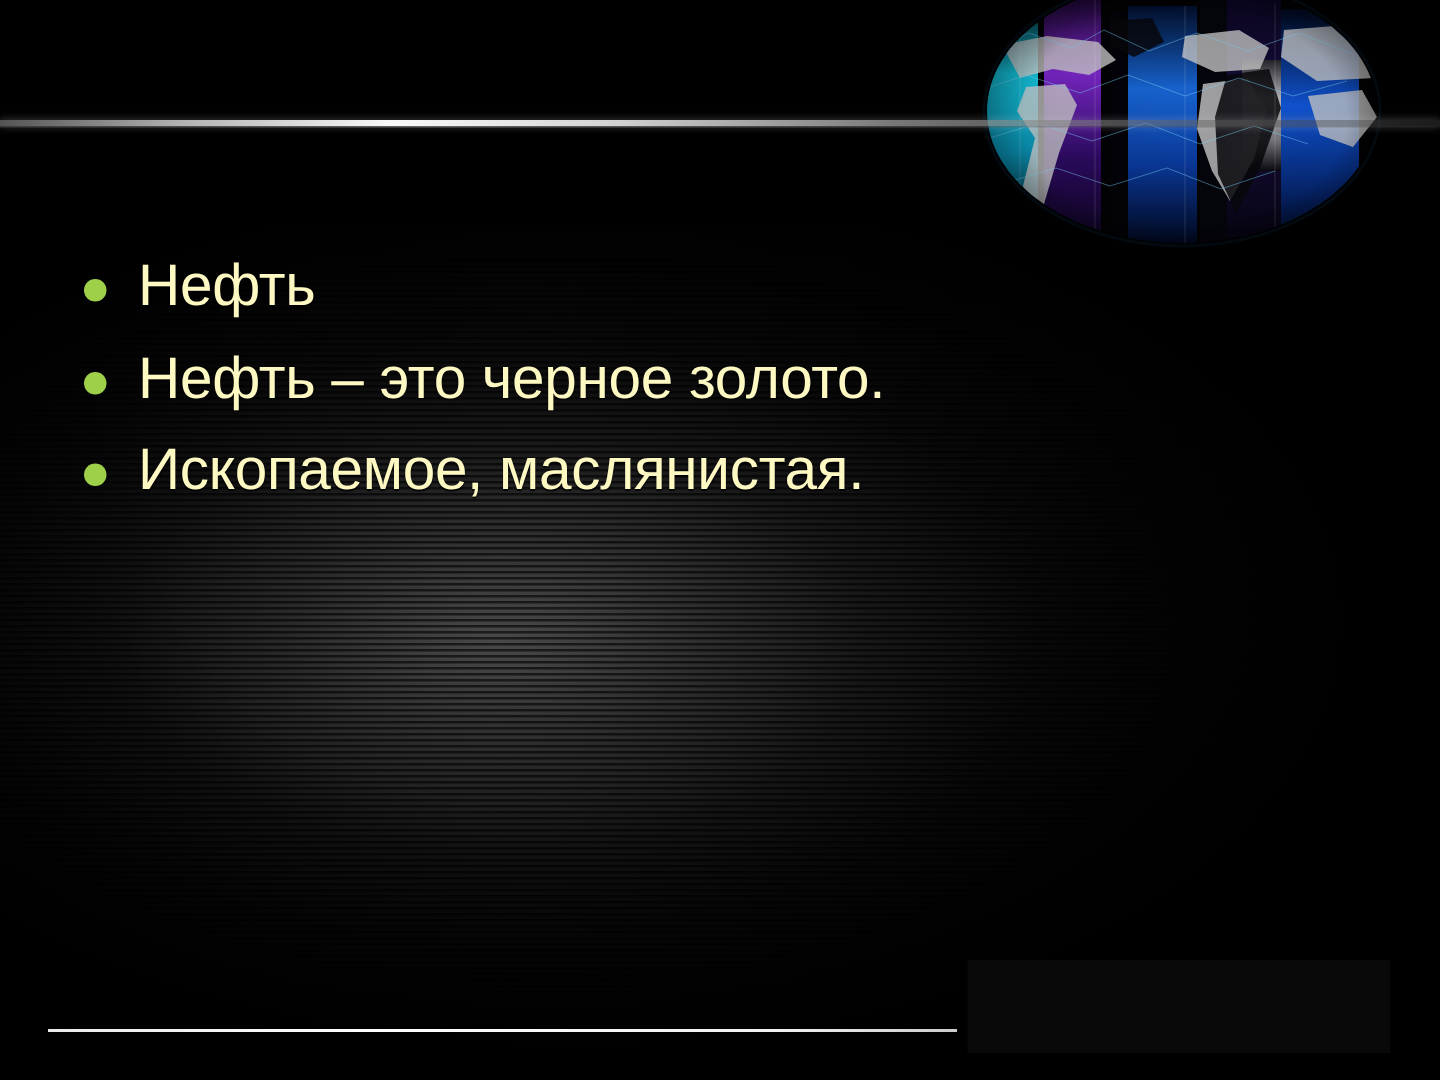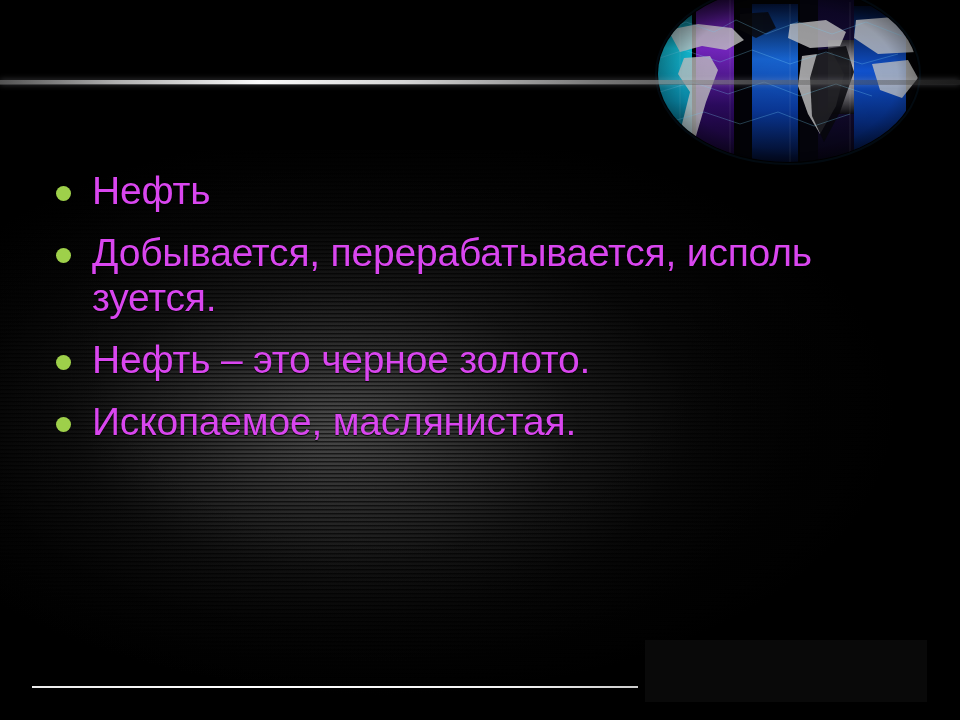--- a/index.html
+++ b/index.html
@@ -125,21 +125,21 @@
   .content{
     position:absolute;left:0;top:168px;width:930px;
   }
   ul.bullets{
     list-style:none;margin:0;padding:0;
   }
   li.bullet{
     position:relative;
     margin:0 0 16px 0;
     padding-left:92px;
-    color:#d946ef;
+    color:#fef9c3;
     font-size:39px;
     line-height:1.17;
     letter-spacing:-0.2px;
     text-shadow:0 1px 1px rgba(0,0,0,0.85);
   }
   li.bullet:last-child{margin-bottom:0;}
   li.bullet .dot{
     position:absolute;
     left:56px;top:18px;
     width:15px;height:15px;border-radius:50%;
@@ -260,24 +260,20 @@
 
   <div class="top-rule"></div>
   <div class="top-rule-thin"></div>
 
   <div class="content">
     <ul class="bullets">
       <li class="bullet">
         <span class="dot"></span>
         <span class="txt">Нефть</span>
       </li>
-      <li class="bullet wide">
-        <span class="dot"></span>
-        <span class="txt">Добывается, перерабатывается, исполь зуется.</span>
-      </li>
       <li class="bullet">
         <span class="dot"></span>
         <span class="txt">Нефть – это черное золото.</span>
       </li>
       <li class="bullet">
         <span class="dot"></span>
         <span class="txt">Ископаемое, маслянистая.</span>
       </li>
     </ul>
   </div>

